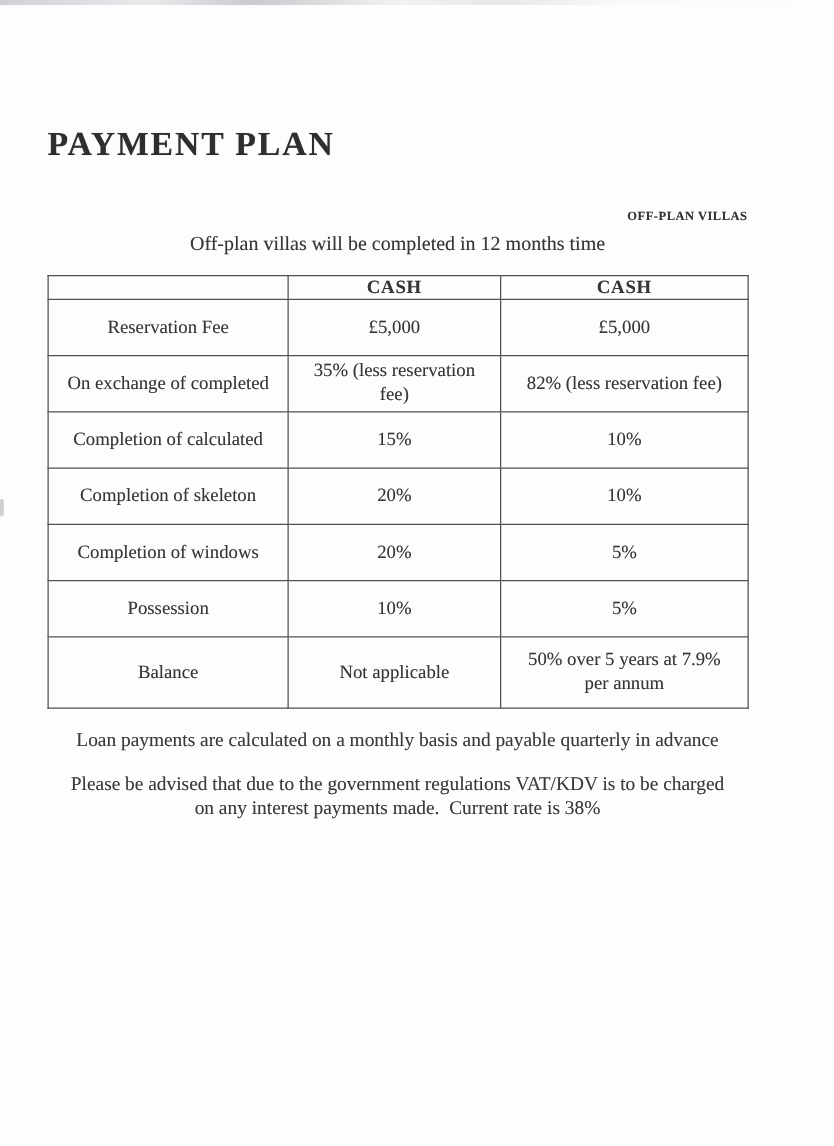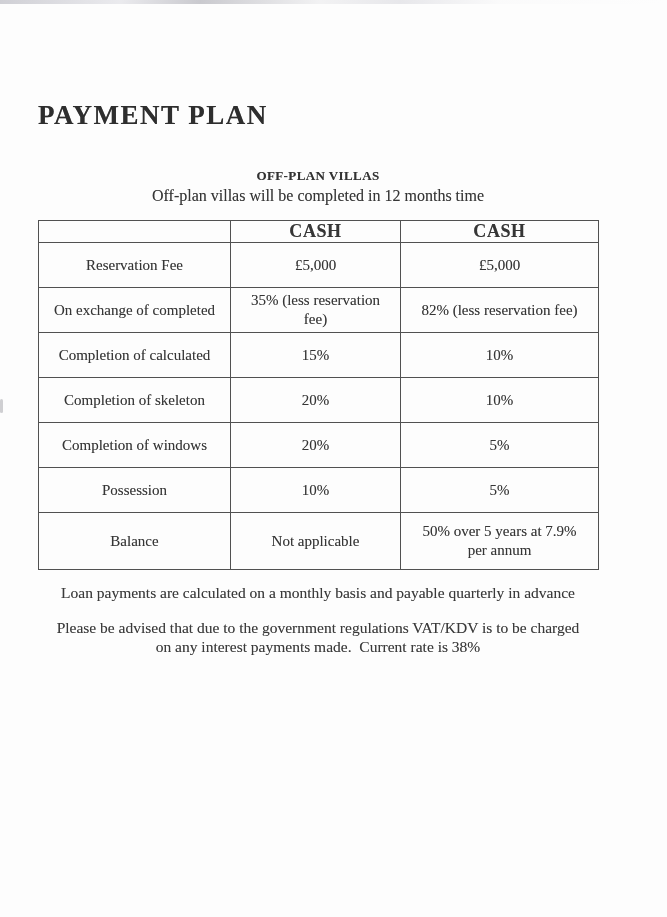--- a/index.html
+++ b/index.html
@@ -50,22 +50,22 @@
     font-size: 27px;
     font-weight: bold;
     letter-spacing: 1.5px;
     color: #2e2e2e;
     text-shadow: 0 0 0.6px rgba(50,50,50,0.55);
   }
   .section-heading {
     position: absolute;
     top: 168px;
     width: 100%;
-    text-align: center;
-    font-size: 13px;
+    text-align: right;
+    font-size: 10px;
     font-weight: bold;
     letter-spacing: 0.4px;
     color: #333;
     text-shadow: 0 0 0.5px rgba(60,60,60,0.45);
   }
   .section-subtitle {
     position: absolute;
     top: 187px;
     width: 100%;
     text-align: center;
@@ -90,21 +90,21 @@
   table.payment-table th,
   table.payment-table td {
     border: 1px solid #515151;
     text-align: center;
     vertical-align: middle;
     padding: 0 12px;
     overflow: hidden;
   }
   table.payment-table thead tr { height: 19px; }
   table.payment-table th {
-    font-size: 18px;
+    font-size: 15px;
     font-weight: bold;
     letter-spacing: 0.6px;
     padding: 0 4px;
     margin-left: 48px;
   }
   table.payment-table tbody tr { height: 45px; }
   table.payment-table tbody tr.tall { height: 57px; }
   table.payment-table tbody td { line-height: 19px; }
   .note-1 {
     position: absolute;

